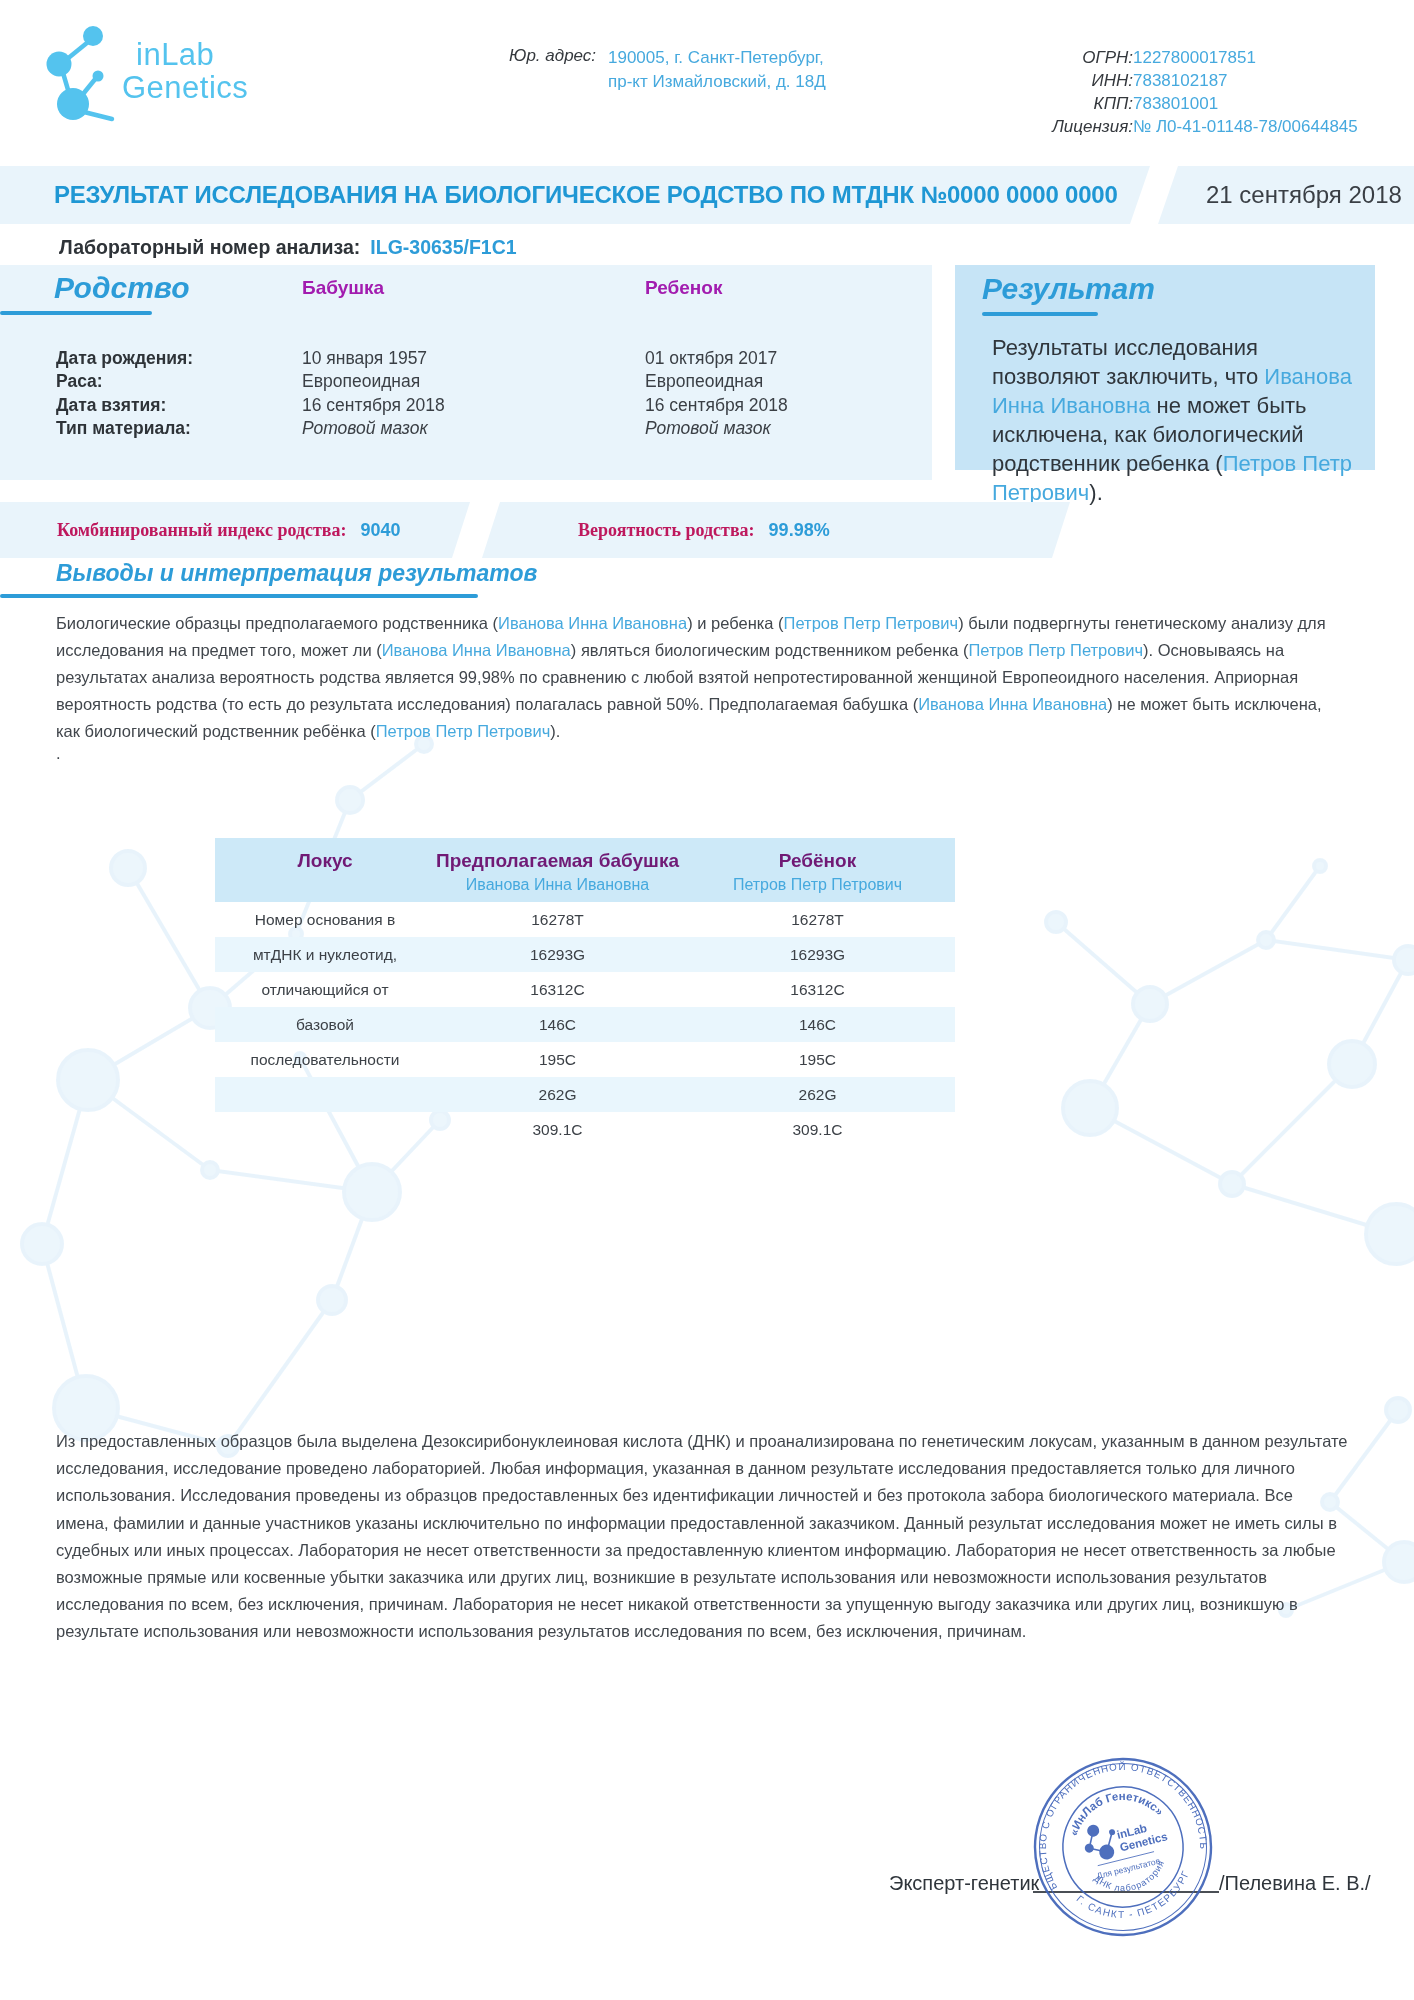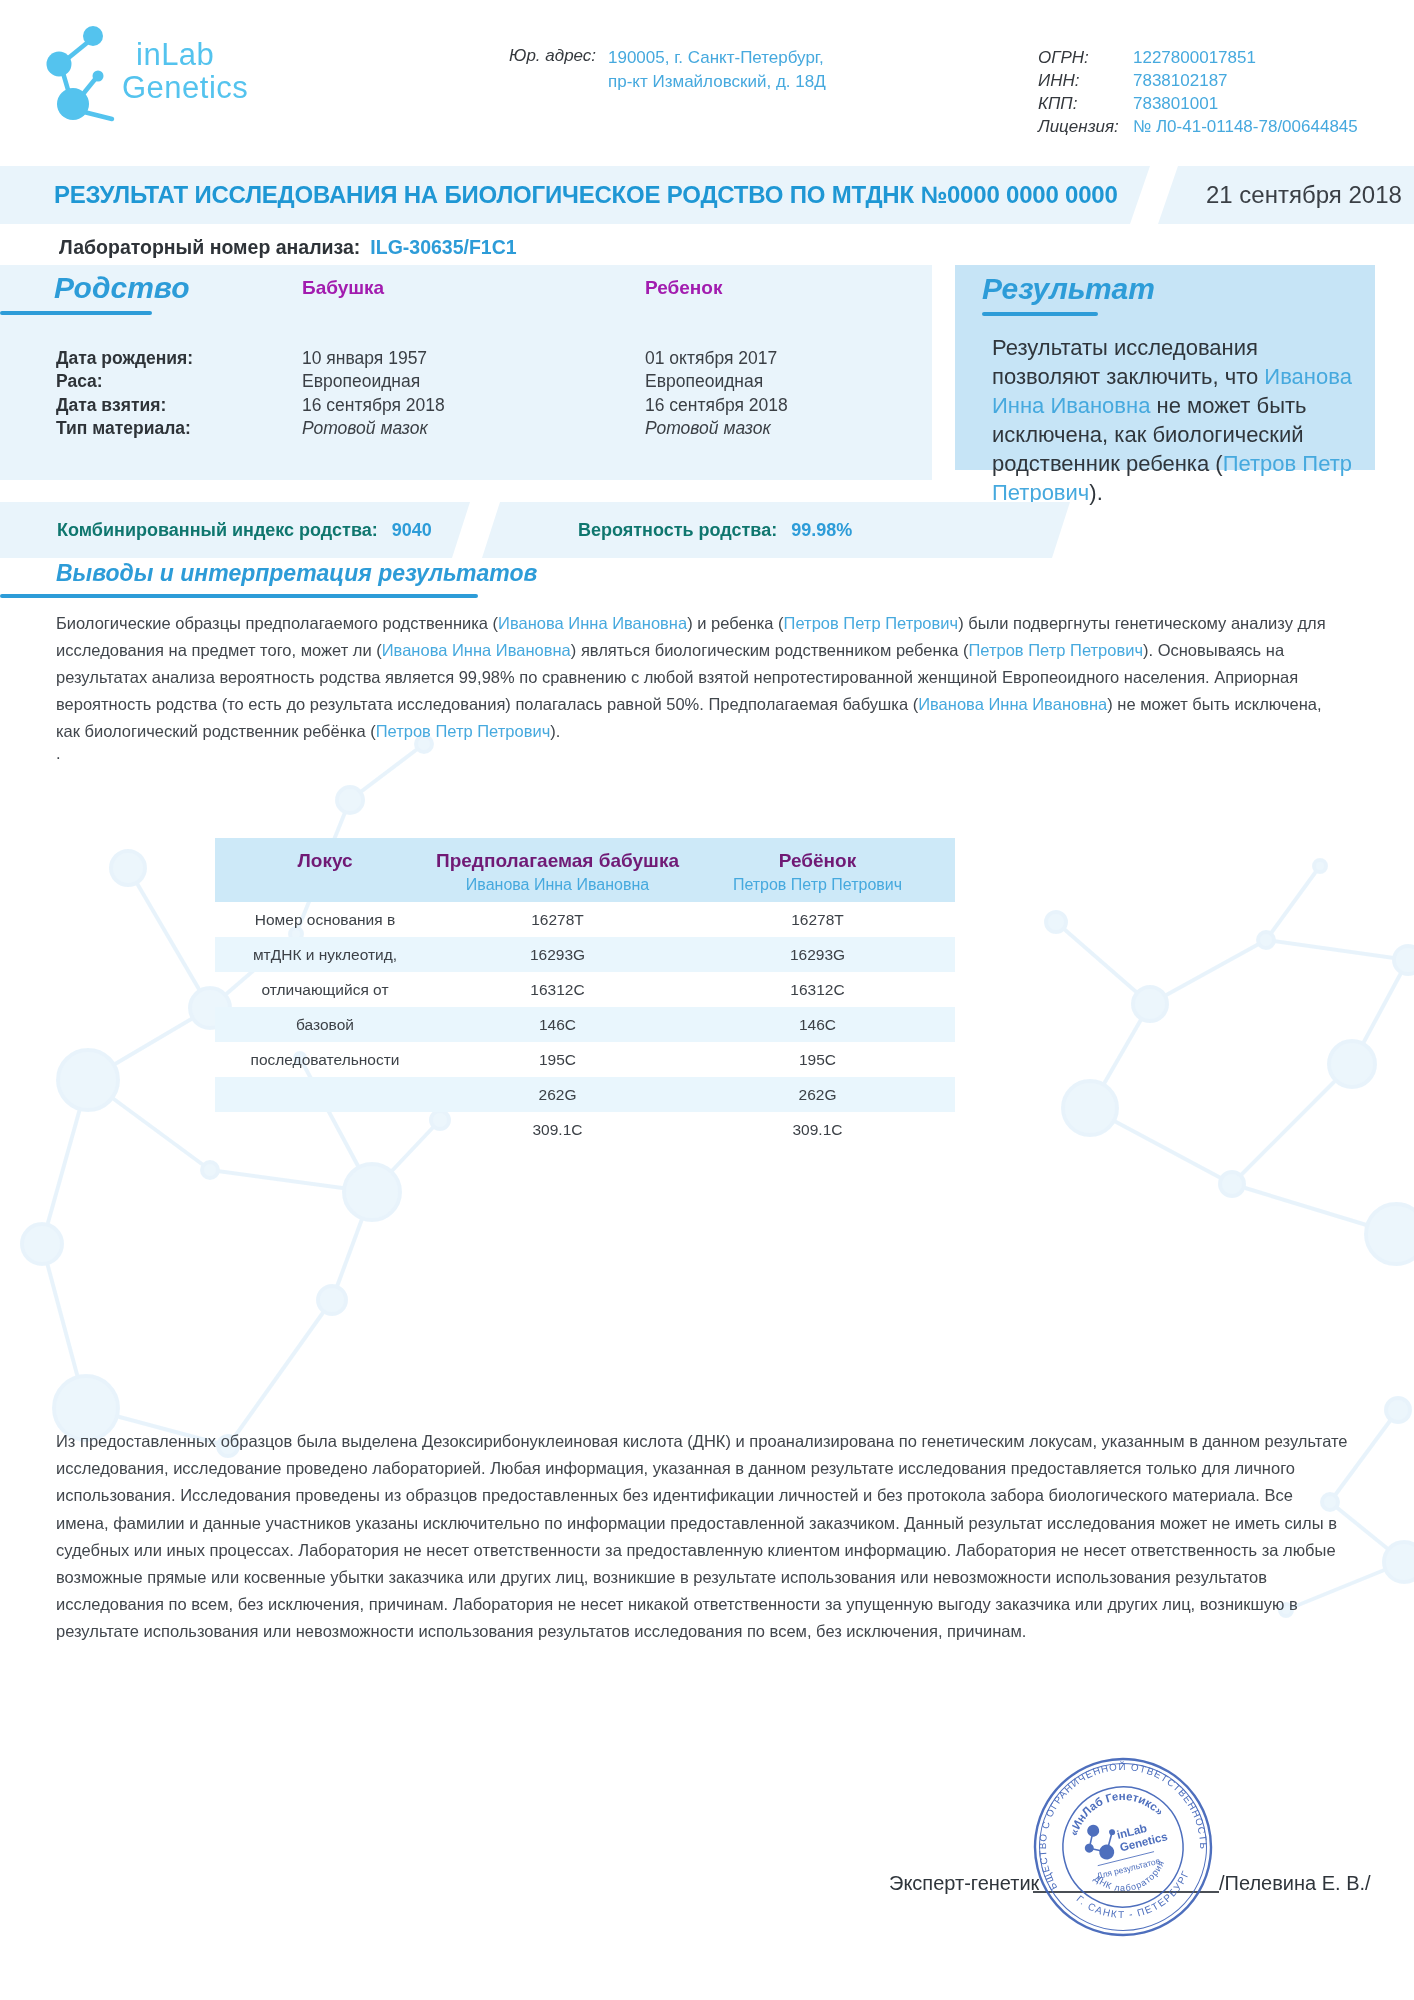--- a/index.html
+++ b/index.html
@@ -24,21 +24,21 @@
   .it{font-style:italic;}
   .blue{color:var(--link-blue);}
   .hl{color:var(--link-blue);}
   
   .logo{left:46px;top:26px;display:flex;}
   .logo-text{margin-left:6px;color:var(--logo-blue);font-size:31px;line-height:33px;letter-spacing:.5px;margin-top:12px;}
   .logo-line1{padding-left:14px;}
   .addr-label{left:509px;top:46px;font-size:17px;font-style:italic;color:#34383d;}
   .addr-lines{left:608px;top:46px;font-size:17px;line-height:24px;color:var(--link-blue);}
   .registry{left:1038px;top:46px;font-size:17px;line-height:23px;}
-  .reg-row{display:flex;height:23px;}
+  .reg-row{display:flex;height:23px;text-align:right;}
   .reg-label{width:95px;font-style:italic;color:#34383d;}
   .reg-value{color:var(--link-blue);white-space:nowrap;}
   
   .title-band{left:0;top:166px;width:1150px;height:58px;background:var(--panel-light);
     clip-path:polygon(0 0,100% 0,calc(100% - 20px) 100%,0 100%);
     display:flex;align-items:center;}
   .title-text{margin-left:54px;font-size:24px;font-weight:700;color:var(--title-blue);letter-spacing:-.2px;white-space:nowrap;}
   .date-band{left:1158px;top:166px;width:256px;height:58px;background:var(--panel-light);
     clip-path:polygon(20px 0,100% 0,100% 100%,0 100%);
     display:flex;align-items:center;}
@@ -55,21 +55,21 @@
   .k-lbl{position:absolute;left:56px;font-weight:700;color:#2e3338;white-space:nowrap;}
   .k-v1{position:absolute;left:302px;white-space:nowrap;}
   .k-v2{position:absolute;left:645px;white-space:nowrap;}
   .result-panel{left:955px;top:265px;width:420px;height:205px;background:var(--panel-medium);}
   .result-text{margin:10px;font-size:22px;line-height:29px;color:#2f353b;}
   
   .band-a{left:0;top:502px;width:470px;height:56px;background:var(--panel-light);
     clip-path:polygon(0 0,100% 0,calc(100% - 18px) 100%,0 100%);display:flex;align-items:center;}
   .band-b{left:482px;top:502px;width:588px;height:56px;background:var(--panel-light);
     clip-path:polygon(18px 0,100% 0,calc(100% - 18px) 100%,0 100%);display:flex;align-items:center;}
-  .band-label{font-size:18px;font-weight:700;color:#0f766e;white-space:nowrap;}
+  .band-label{font-size:18px;font-weight:700;color:#be185d;white-space:nowrap;font-family:Liberation Serif, serif;}
   .band-value{font-size:18px;font-weight:700;color:var(--accent-blue);margin-left:14px;white-space:nowrap;}
   .band-a .band-label{margin-left:57px;}
   .band-b .band-label{margin-left:96px;}
   
   .conclusion-heading{left:56px;top:560px;}
   .conclusion-rule{left:0;top:594px;width:478px;}
   .conclusion-text{left:56px;top:610px;width:1292px;font-size:16.5px;line-height:27px;color:#41464c;margin:0;}
   .trailing-dot{left:56px;top:744px;font-size:16.5px;color:#41464c;}
   
   .loci{left:215px;top:838px;width:740px;border-collapse:collapse;table-layout:fixed;}

